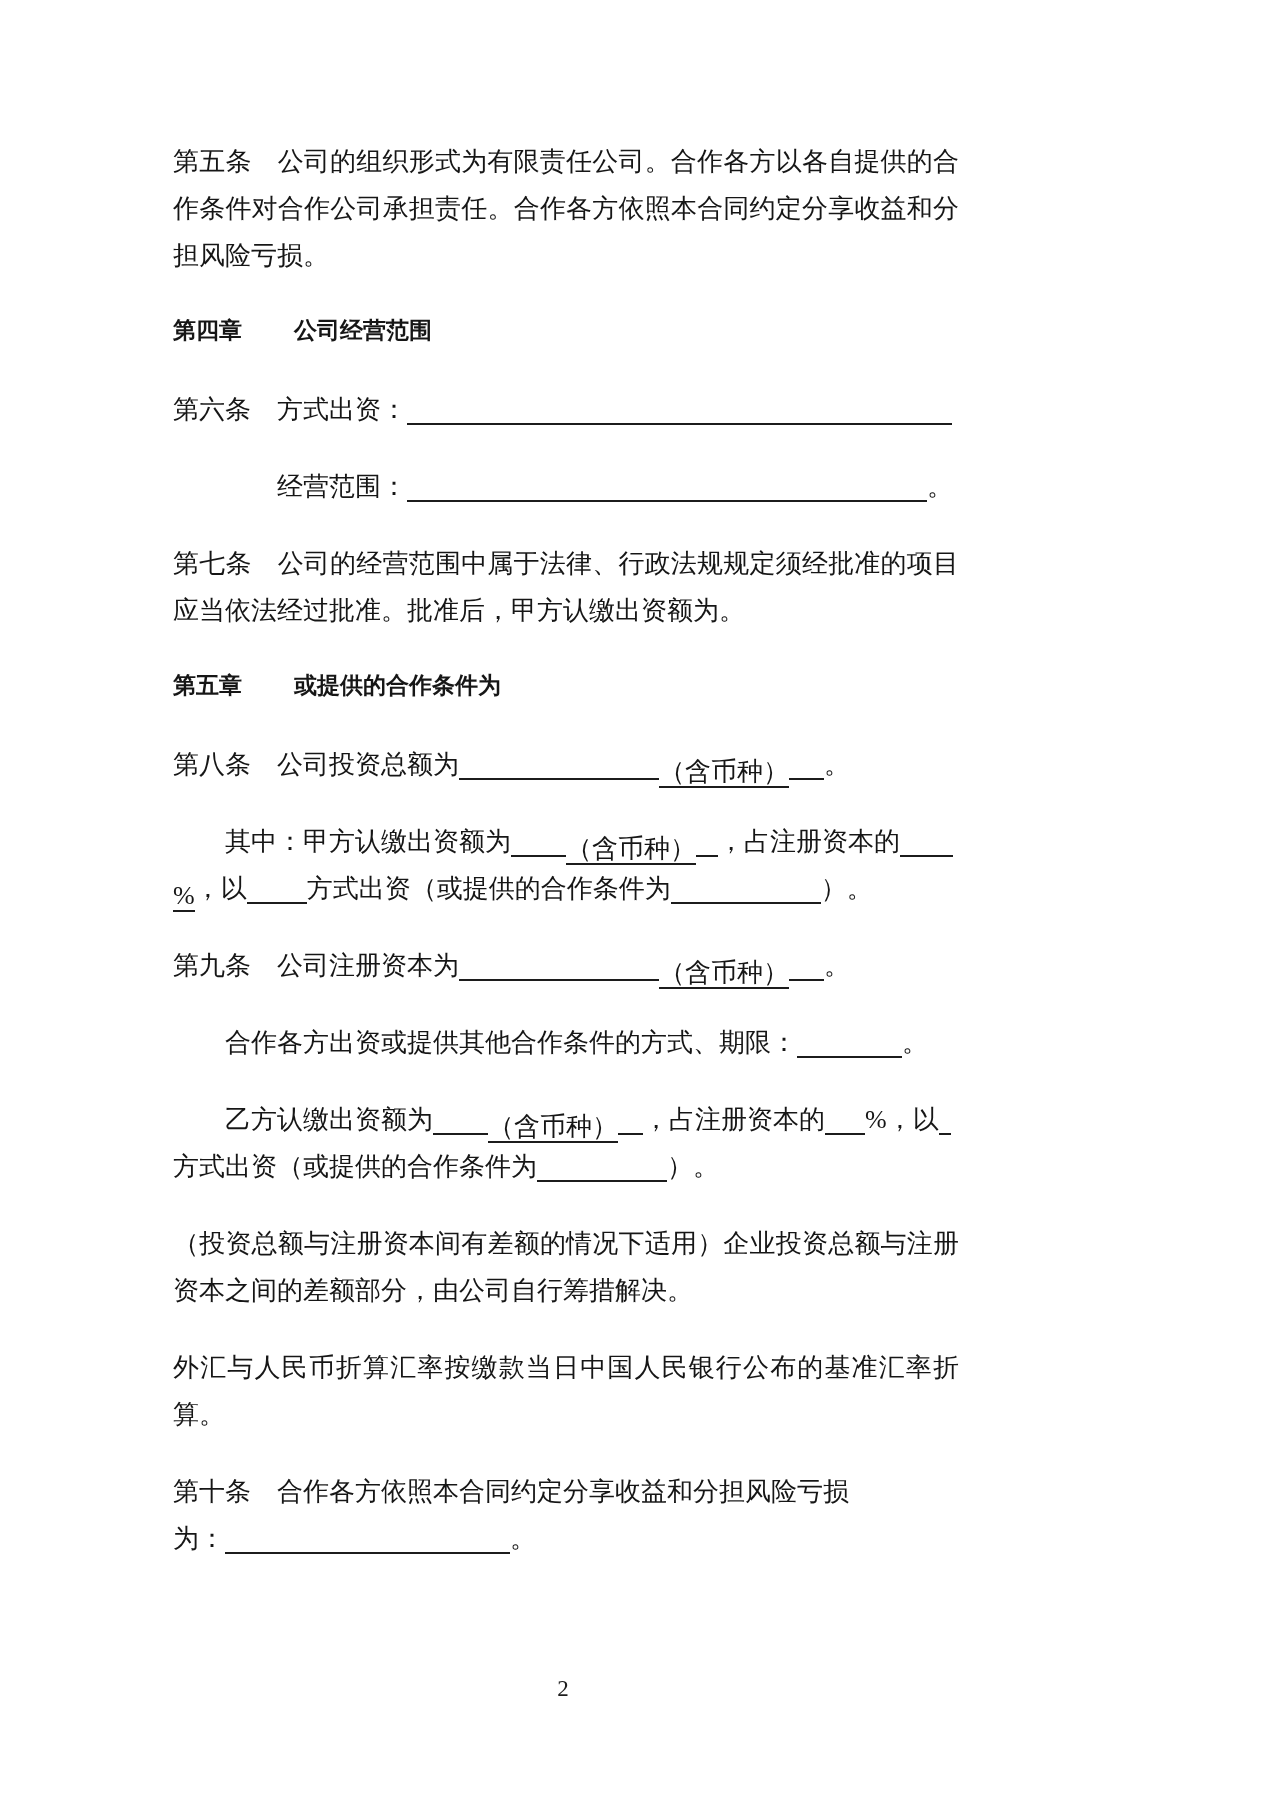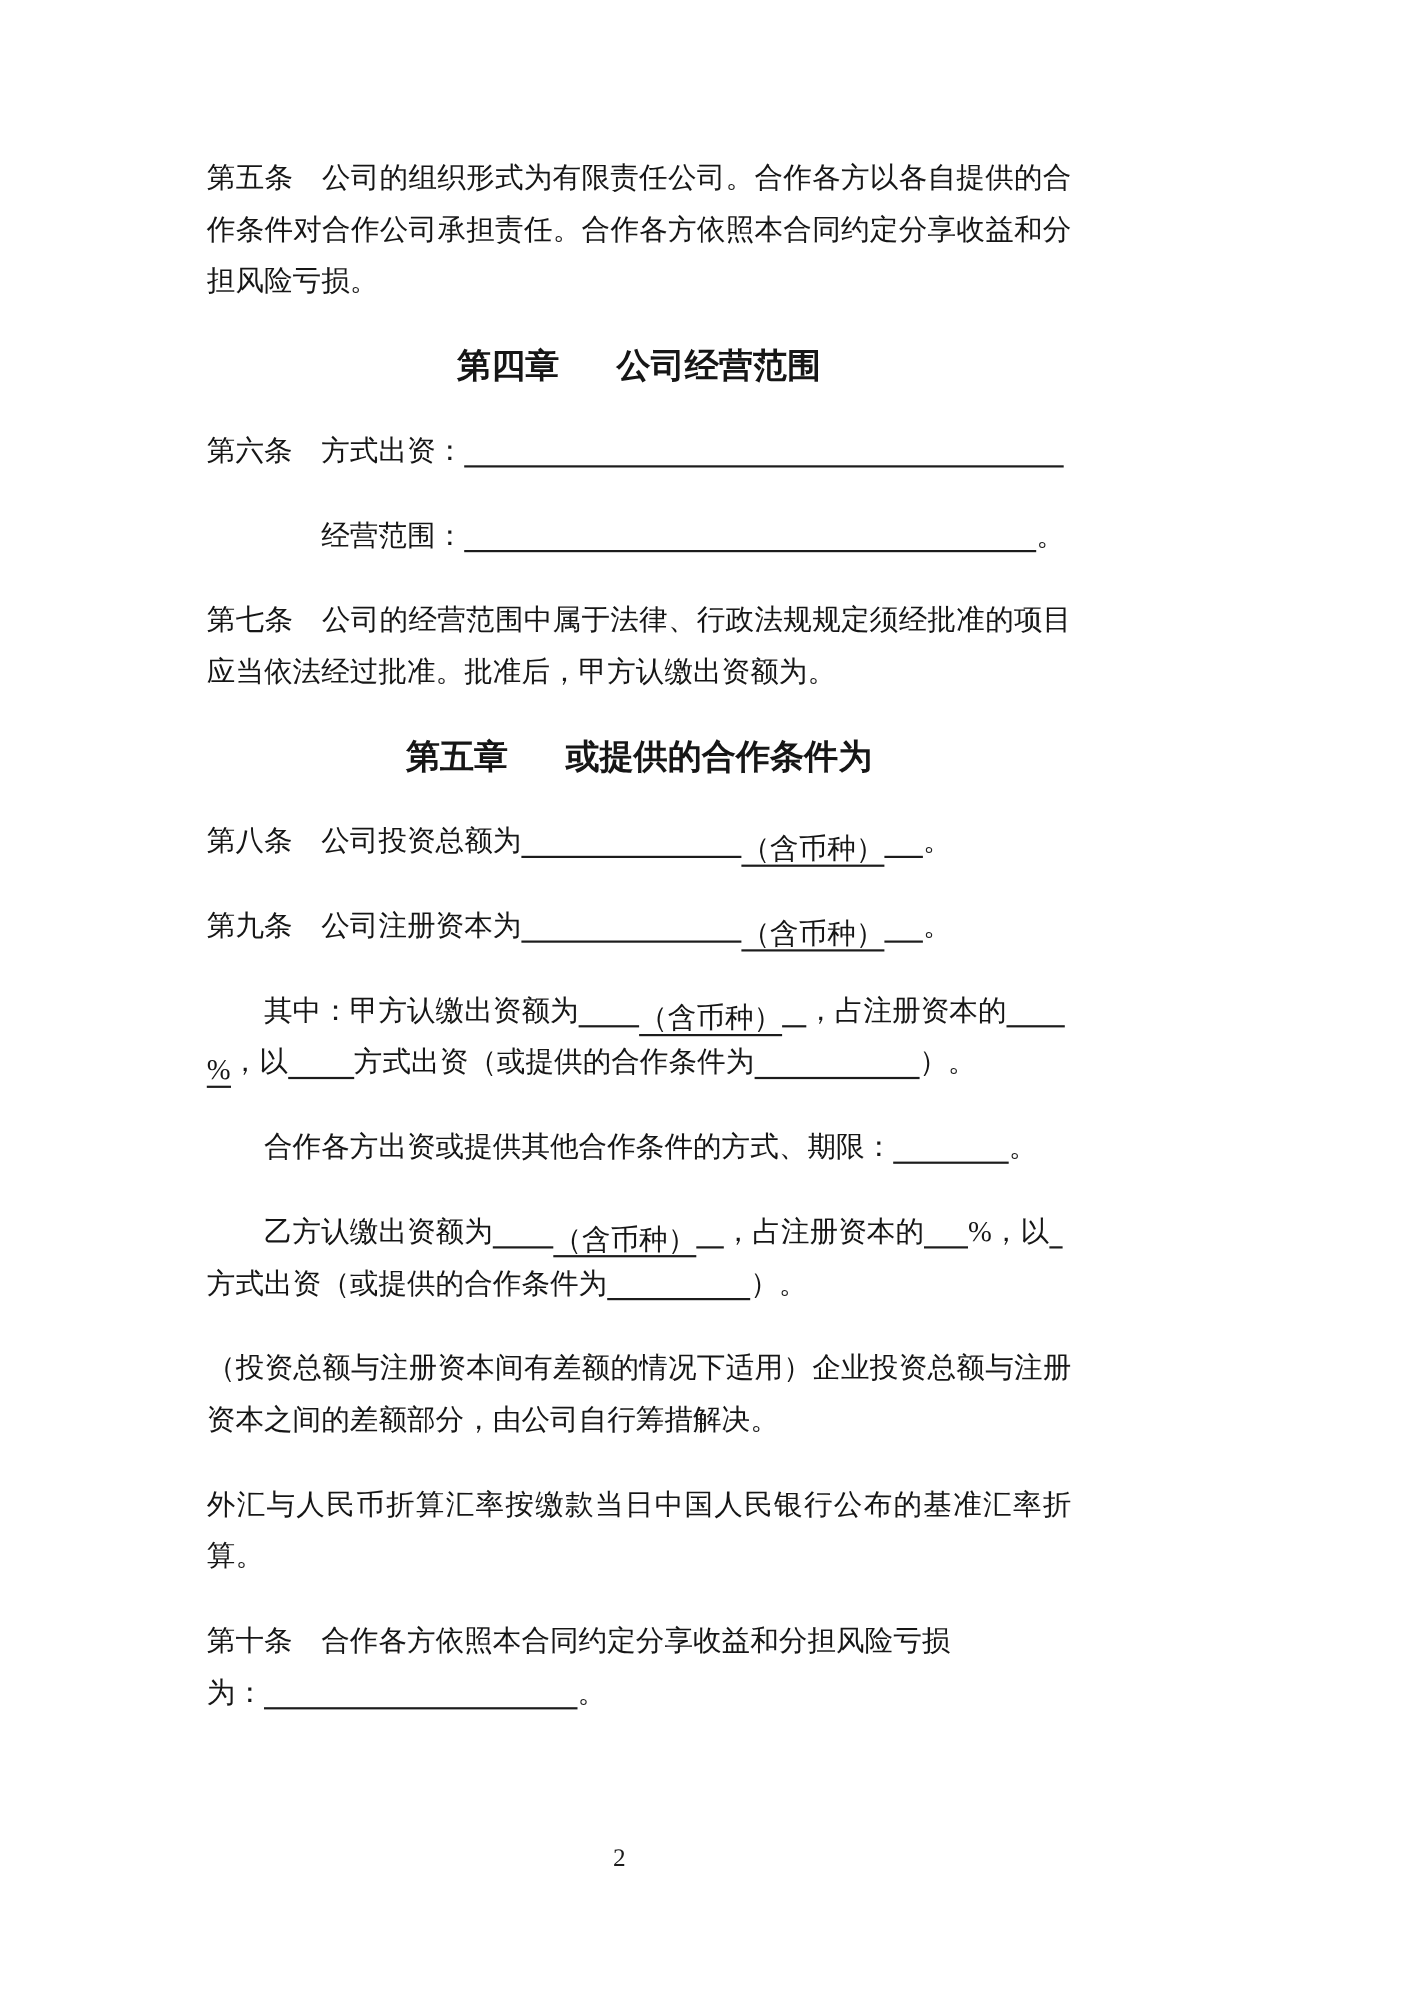--- a/index.html
+++ b/index.html
@@ -6,34 +6,35 @@
   body {
     width: 1280px; height: 1810px;
     background: #ffffff;
     color: #161616;
     font-family: "Liberation Serif", "DejaVu Serif", serif;
     position: relative;
     overflow: hidden;
   }
   .content {
     position: absolute;
-    left: 188px; top: 138px;
+    left: 173px; top: 138px;
     width: 786px;
     font-size: 26px;
     line-height: 47px;
   }
   .para { margin: 0 0 30px 0; }
   .flow { text-align: justify; }
   .num { margin-right: 26px; }
   .chapter {
     font-weight: bold;
-    text-align: center;
-    font-size: 31px;
+    text-align: left;
+    font-size: 23px;
     margin: 0 0 30px 0;
     line-height: 47px;
+    font-family: Liberation Mono, monospace;
   }
   .chnum { margin-right: 52px; }
   .line { white-space: nowrap; }
   .ind2 { padding-left: 52px; }
   .ind4 { padding-left: 104px; }
   .ul {
     display: inline-block;
     height: 30px;
     border-bottom: 2px solid #1c1c1c;
     vertical-align: -7px;
@@ -73,26 +74,26 @@
 
   <p class="para flow"><span class="num">第七条</span><span>公司的经营范围中属于法律、行政法规规定须经批准的项目应当依法经过批准。批准后，甲方认缴出资额为。</span></p>
 
   <h2 class="chapter"><span class="chnum">第五章</span><span>或提供的合作条件为</span></h2>
 
   <div class="para">
     <div class="line"><span class="num">第八条</span><span>公司投资总额为</span><span class="ul" style="width:200px"></span><span class="ul-text">（含币种）</span><span class="ul" style="width:35px"></span><span>。</span></div>
   </div>
 
   <div class="para">
-    <div class="line"><span class="num">第九条</span><span>公司注册资本为</span><span class="ul" style="width:200px"></span><span class="ul-text">（含币种）</span><span class="ul" style="width:35px"></span><span>。</span></div>
+    <div class="line ind2"><span>其中：甲方认缴出资额为</span><span class="ul" style="width:55px"></span><span class="ul-text">（含币种）</span><span class="ul" style="width:22px"></span><span>，占注册资本的</span><span class="ul" style="width:53px"></span></div>
+    <div class="line"><span class="ul-text">%</span><span>，以</span><span class="ul" style="width:60px"></span><span>方式出资（或提供的合作条件为</span><span class="ul" style="width:150px"></span><span>）。</span></div>
   </div>
 
   <div class="para">
-    <div class="line ind2"><span>其中：甲方认缴出资额为</span><span class="ul" style="width:55px"></span><span class="ul-text">（含币种）</span><span class="ul" style="width:22px"></span><span>，占注册资本的</span><span class="ul" style="width:53px"></span></div>
-    <div class="line"><span class="ul-text">%</span><span>，以</span><span class="ul" style="width:60px"></span><span>方式出资（或提供的合作条件为</span><span class="ul" style="width:150px"></span><span>）。</span></div>
+    <div class="line"><span class="num">第九条</span><span>公司注册资本为</span><span class="ul" style="width:200px"></span><span class="ul-text">（含币种）</span><span class="ul" style="width:35px"></span><span>。</span></div>
   </div>
 
   <div class="para">
     <div class="line ind2"><span>合作各方出资或提供其他合作条件的方式、期限：</span><span class="ul" style="width:105px"></span><span>。</span></div>
   </div>
 
   <div class="para">
     <div class="line ind2"><span>乙方认缴出资额为</span><span class="ul" style="width:55px"></span><span class="ul-text">（含币种）</span><span class="ul" style="width:25px"></span><span>，占注册资本的</span><span class="ul" style="width:40px"></span><span>%</span><span>，以</span><span class="ul" style="width:12px"></span></div>
     <div class="line"><span>方式出资（或提供的合作条件为</span><span class="ul" style="width:130px"></span><span>）。</span></div>
   </div>

